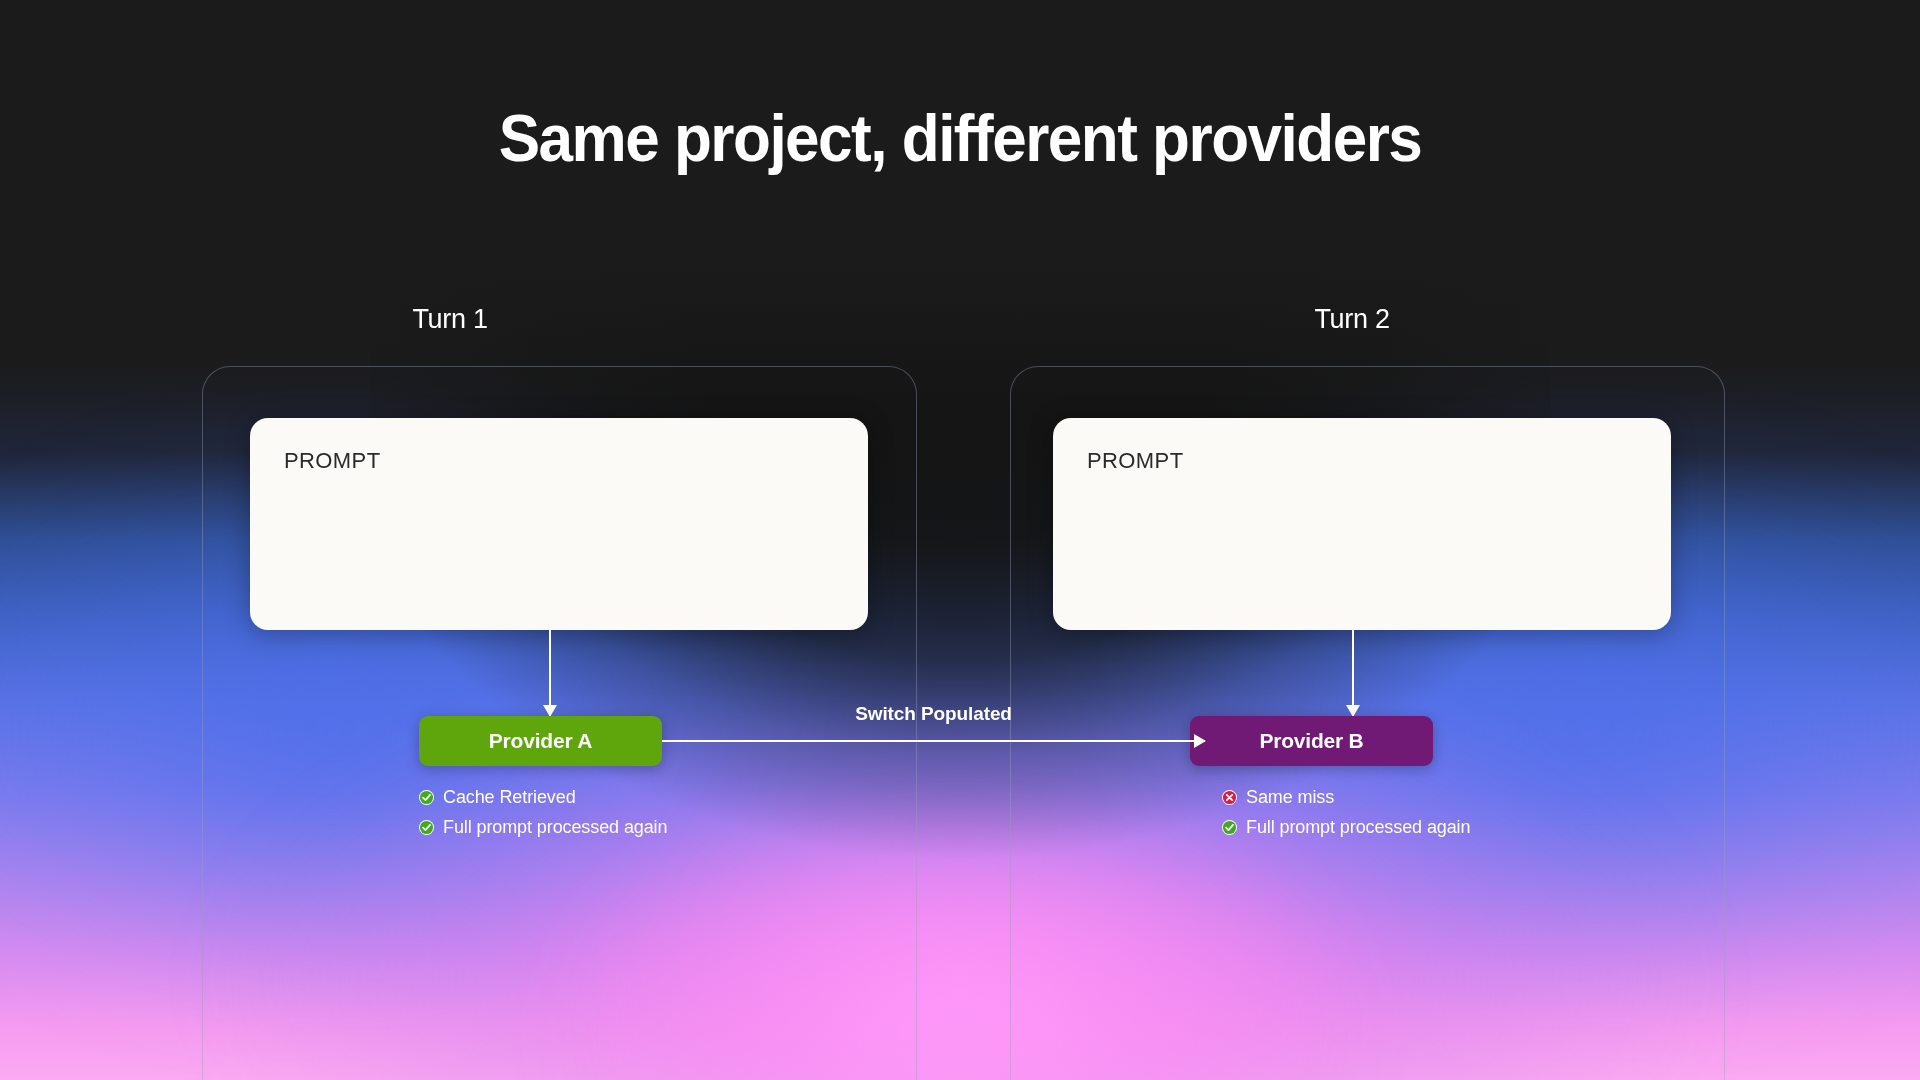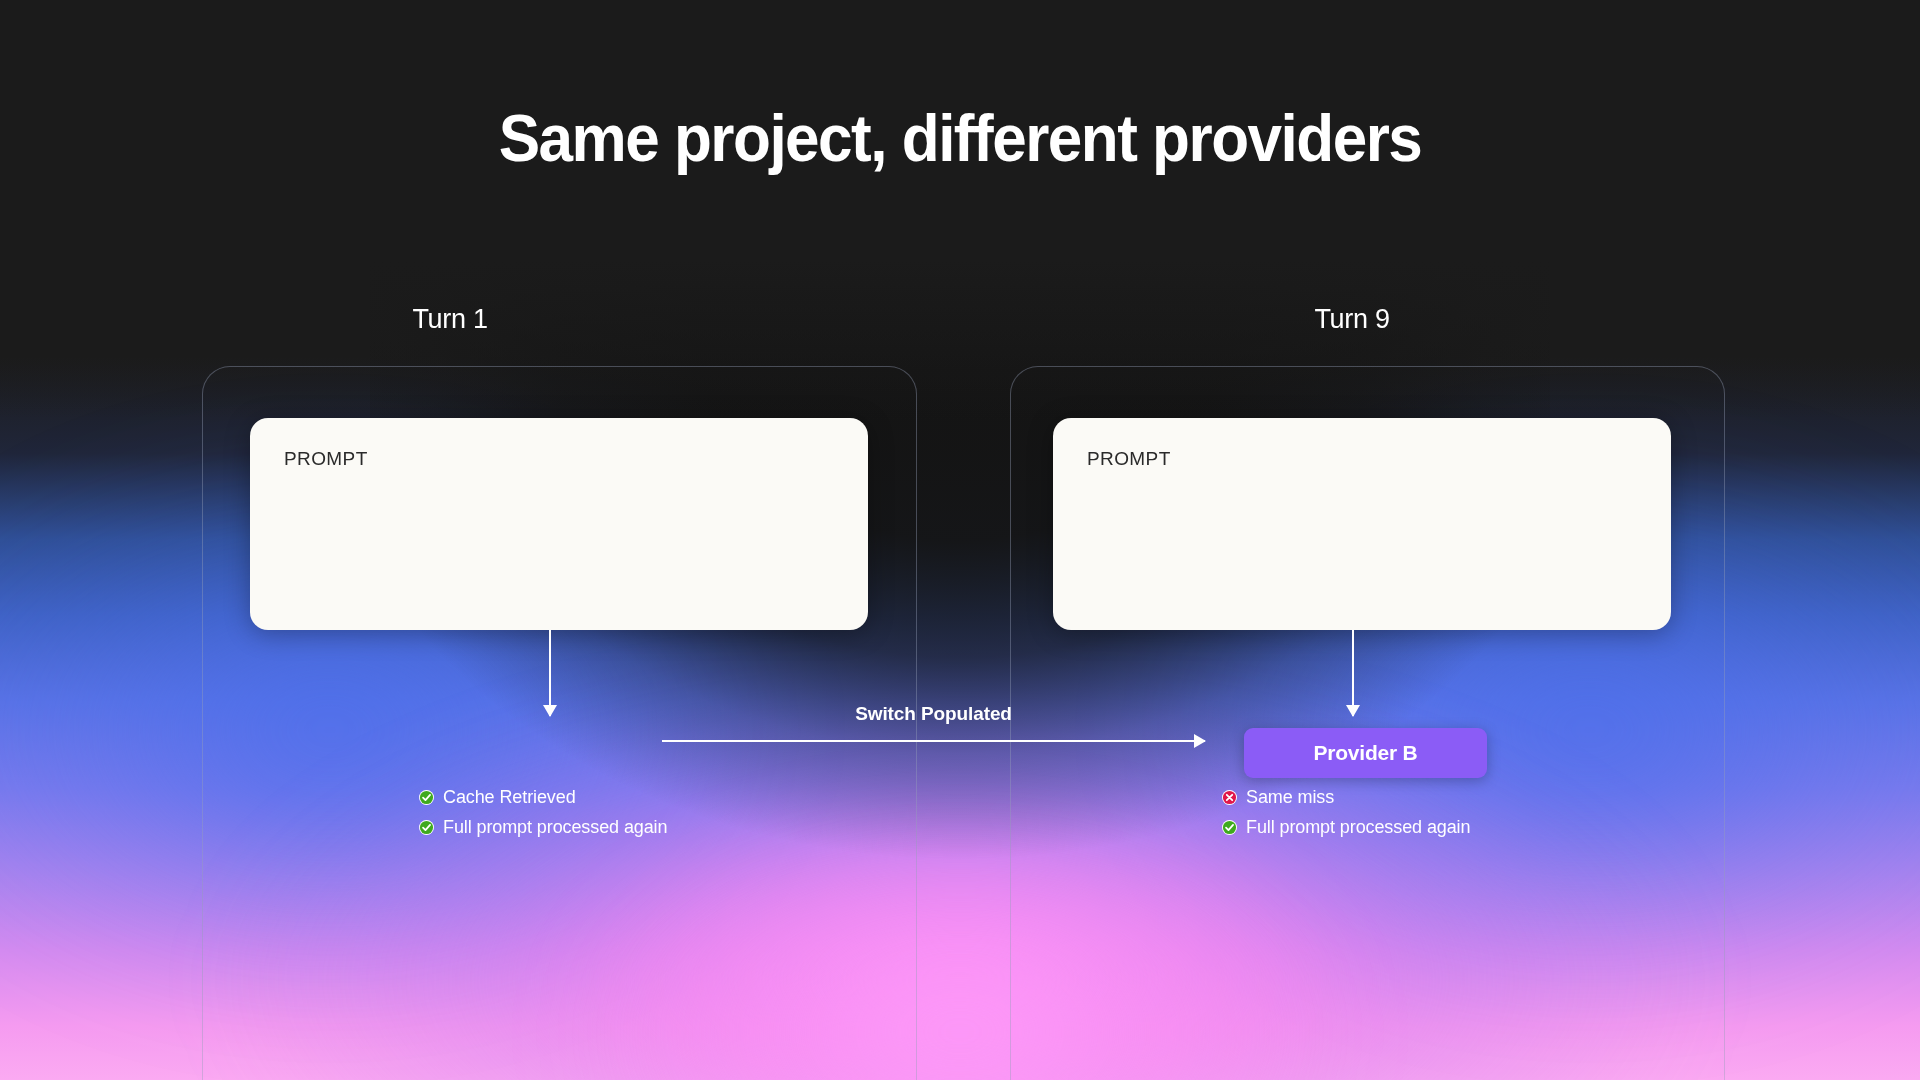--- a/index.html
+++ b/index.html
@@ -129,21 +129,21 @@
     top:418px;
     height:212px;
     padding:30px 34px 0 34px;
     box-shadow:0 4px 26px rgba(0,0,0,0.30);
   }
   .prompt-card.p1 { left:250px; width:618px; }
   .prompt-card.p2 { left:1053px; width:618px; }
 
   .prompt-kicker {
     color:#2a2a2a;
-    font-size:19px;
+    font-size:22px;
     letter-spacing:0.4px;
     font-weight:normal;
     margin-bottom:18px;
   }
   .prompt-body {
     color:#141414;
     font-size:28px;
     line-height:1.39;
     letter-spacing:-0.4px;
     font-weight:normal;
@@ -169,21 +169,21 @@
     height:50px;
     border-radius:9px;
     display:flex; align-items:center; justify-content:center;
     color:#ffffff;
     font-size:21px;
     font-weight:bold;
     letter-spacing:-0.2px;
     box-shadow:0 3px 14px rgba(0,0,0,0.26);
   }
   .pill.green { left:419px; width:243px; background:#5ea60c; }
-  .pill.red   { left:1244px; width:243px; background:#8b5cf6;margin-top:12px; }
+  .pill.red   { left:1190px; width:243px; background:#701a75; }
 
   
   .h-arrow {
     position:absolute;
     left:662px; top:740px;
     width:543px; height:2px;
     background:#ffffff;
   }
   .h-arrow::after {
     content:""; position:absolute; right:-1px; top:50%;
@@ -231,33 +231,34 @@
   <div class="bg-top-flat"></div>
 
   <div id="content">
 
     <div class="title">Same project, different providers</div>
 
     <div class="column-frame c1"></div>
     <div class="column-frame c2"></div>
 
     <div class="turn-label t1">Turn 1</div>
-    <div class="turn-label t2">Turn 9</div>
+    <div class="turn-label t2">Turn 2</div>
 
     <div class="prompt-card p1">
       <div class="prompt-kicker">PROMPT</div>
     </div>
 
     <div class="prompt-card p2">
       <div class="prompt-kicker">PROMPT</div>
     </div>
 
     <div class="v-arrow a1"></div>
     <div class="v-arrow a2"></div>
 
+    <div class="pill green">Provider A</div>
     <div class="pill red">Provider B</div>
 
     <div class="h-arrow-label">Switch Populated</div>
     <div class="h-arrow"></div>
 
     <div class="status-list s1">
       <div class="status-item">
         <svg class="status-icon" viewBox="0 0 16 16">
           <circle cx="8" cy="8" r="8" fill="#ffffff"></circle>
           <circle cx="8" cy="8" r="7" fill="#3faa1e"></circle>

